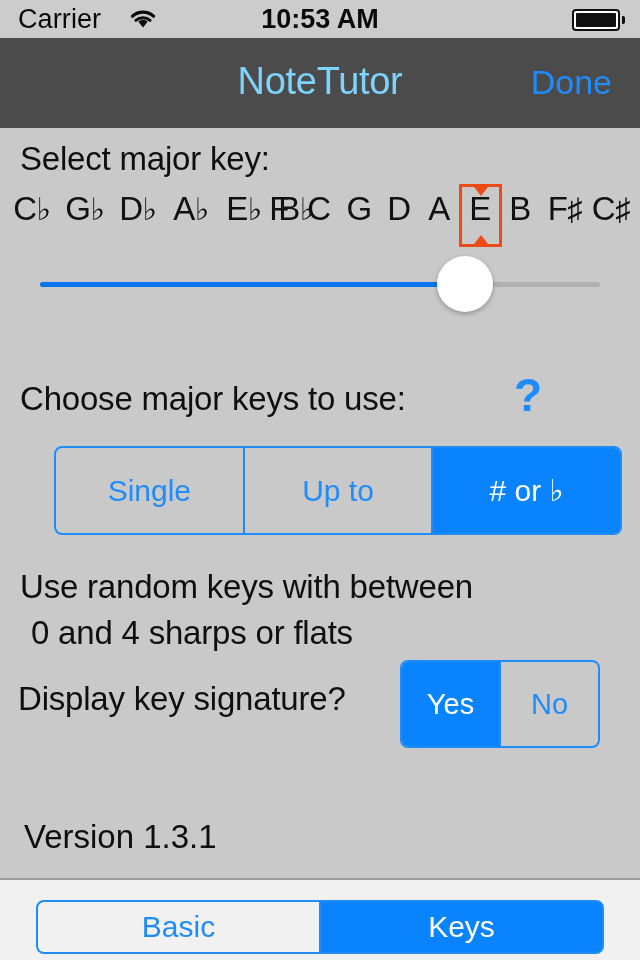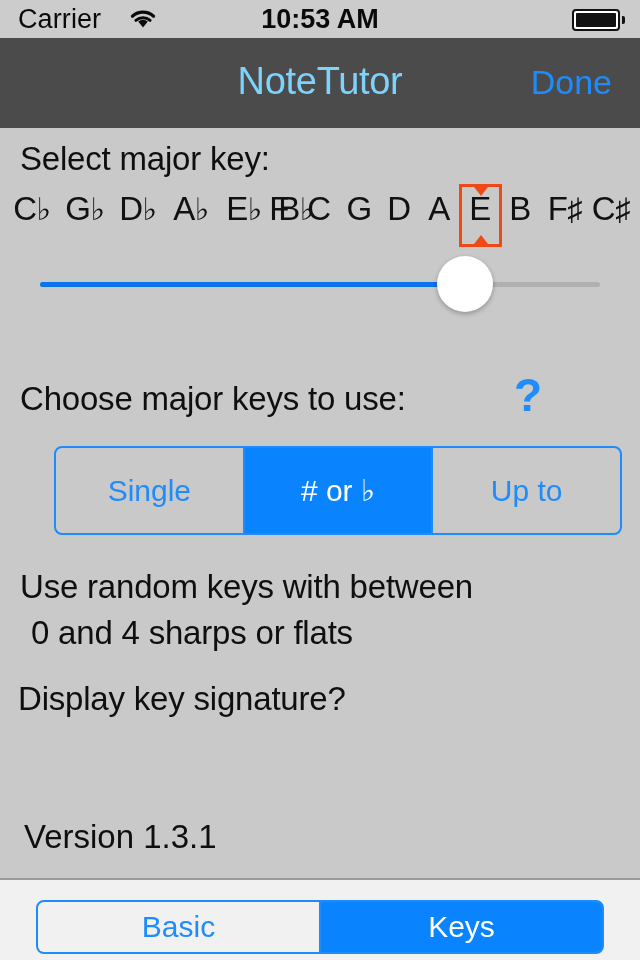--- a/index.html
+++ b/index.html
@@ -335,29 +335,33 @@
       <div class="slider-track-bg"></div>
       <div class="slider-track-fill"></div>
       <div class="slider-thumb"></div>
     </div>
 
     <div class="section-label" id="choose-keys-label">Choose major keys to use:</div>
     <div class="help-q">?</div>
 
     <div class="seg" id="keys-mode-seg">
       <div class="seg-item">Single</div>
+      <div class="seg-item">Up to</div>
       <div class="seg-item selected"># or ♭</div>
-      <div class="seg-item">Up to</div>
     </div>
 
     <div class="desc-line" id="desc-line-1">Use random keys with between</div>
     <div class="desc-line" id="desc-line-2">0 and 4 sharps or flats</div>
 
     <div class="section-label" id="display-sig-label">Display key signature?</div>
 
+    <div class="seg" id="display-sig-seg">
+      <div class="seg-item selected">Yes</div>
+      <div class="seg-item">No</div>
+    </div>
 
     <div class="version">Version 1.3.1</div>
   </div>
 
   <div class="tabbar">
     <div id="tab-seg">
       <div class="seg-item">Basic</div>
       <div class="seg-item selected">Keys</div>
     </div>
   </div>

